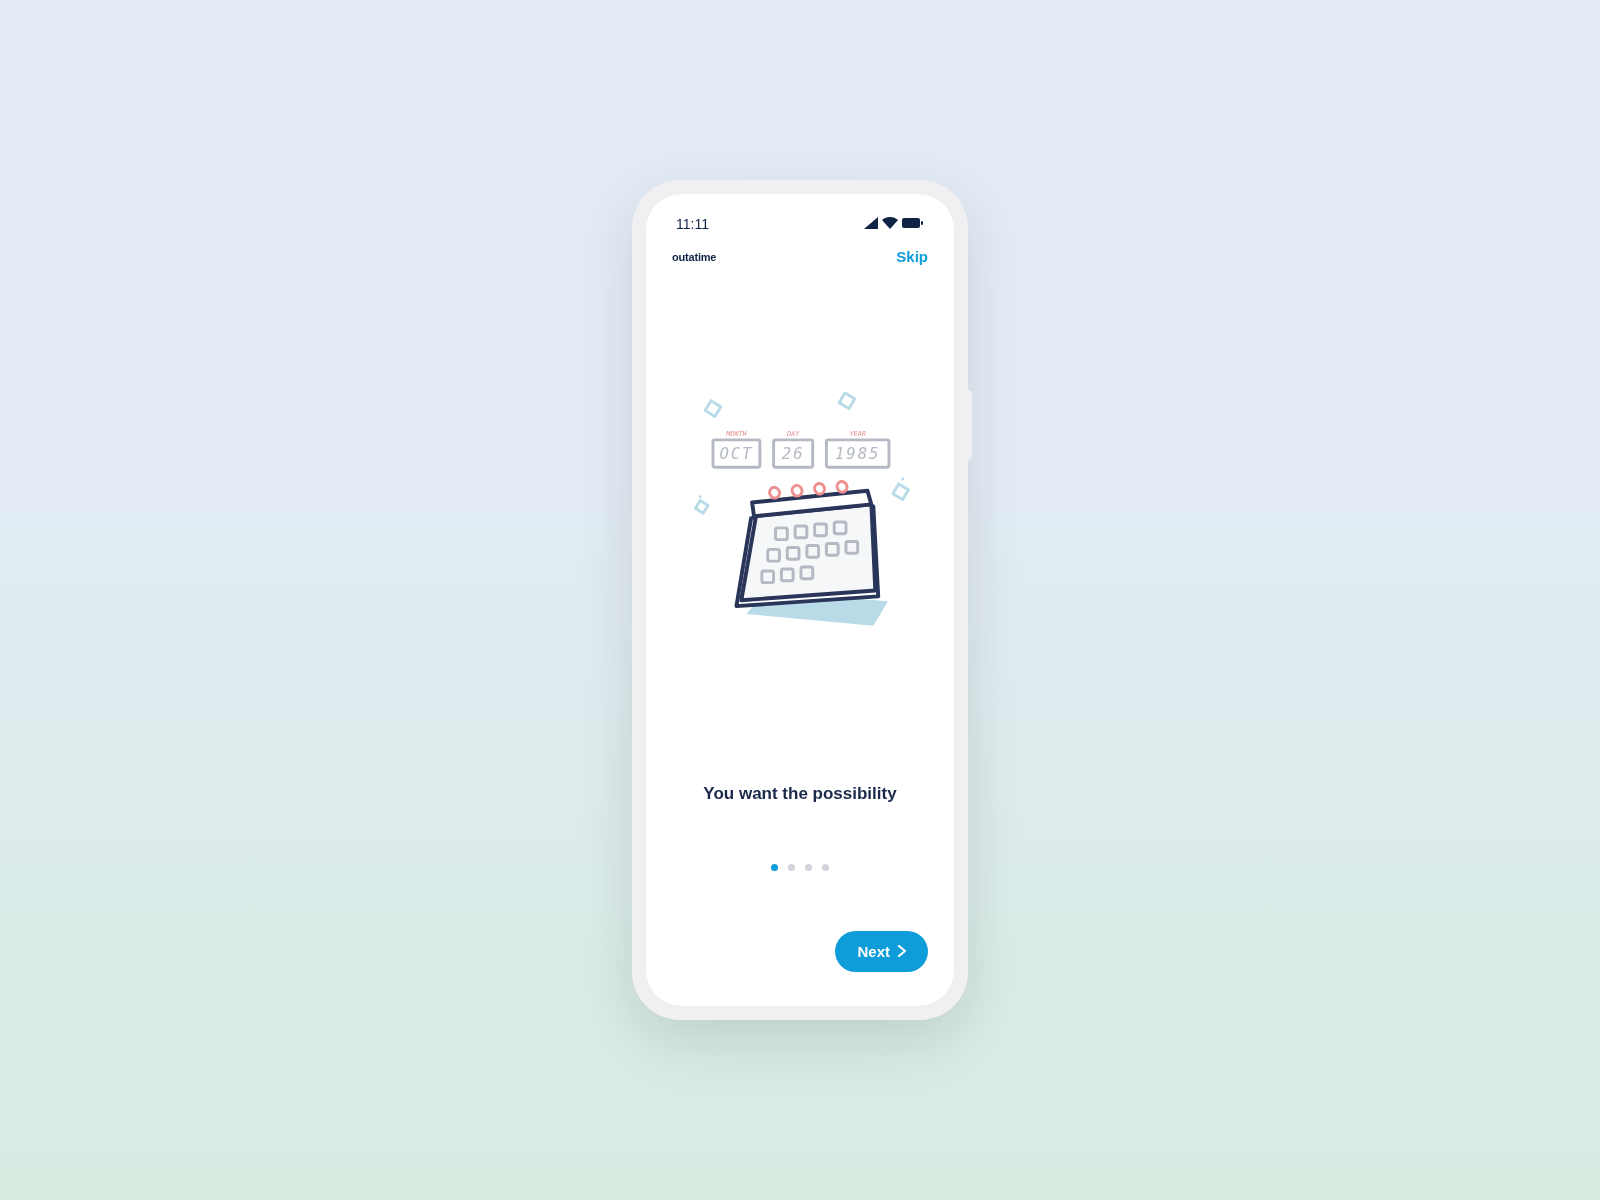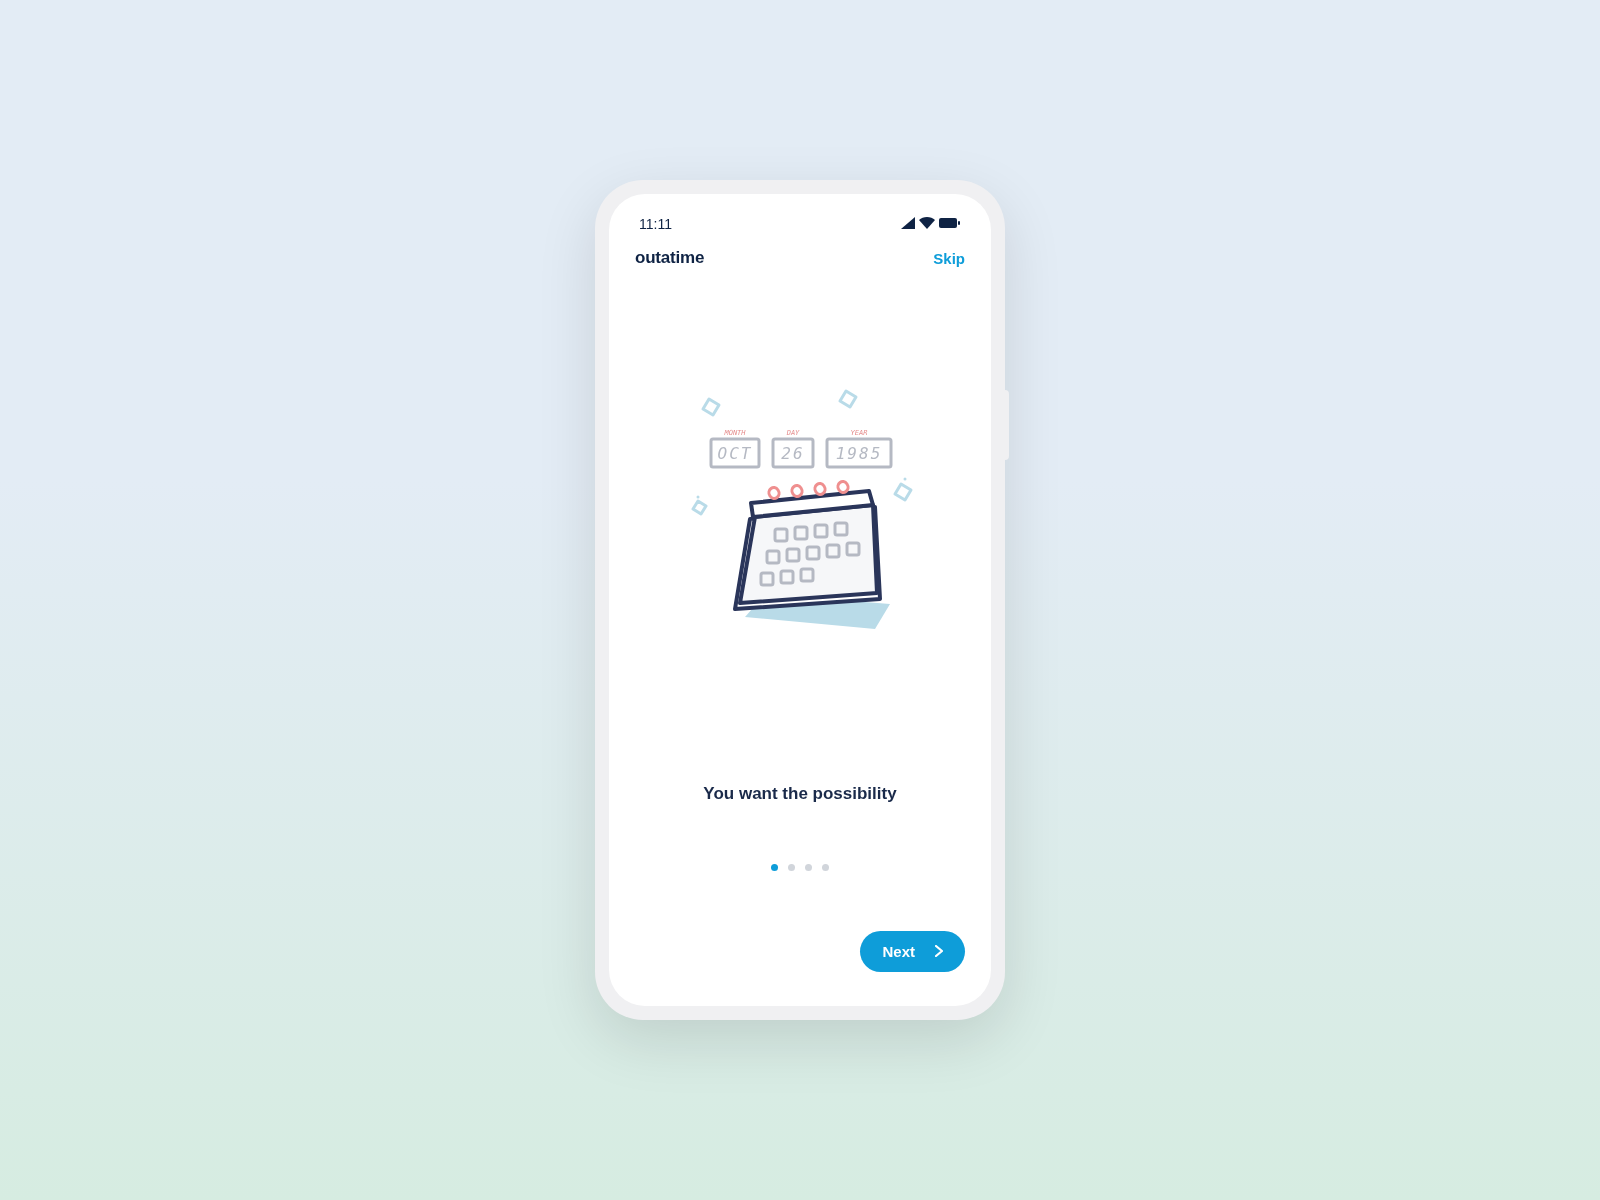--- a/index.html
+++ b/index.html
@@ -6,21 +6,21 @@
     body {
       width: 1600px;
       height: 1200px;
       background: linear-gradient(180deg, #e3ecf5 0%, #e3ecf5 40%, #d6ece1 100%);
       display: flex;
       align-items: center;
       justify-content: center;
       font-family: -apple-system, BlinkMacSystemFont, 'Segoe UI', Helvetica, Arial, sans-serif;
     }
     .phone-frame {
-      width: 410px;
+      width: 336px;
       height: 840px;
       background: #f0f0f2;
       border-radius: 48px;
       padding: 14px;
       box-shadow: 0 20px 60px rgba(0,0,0,0.12);
       position: relative;
     }
     .phone-frame::after {
       content: "";
       position: absolute;
@@ -51,21 +51,21 @@
       padding: 4px 8px 10px 8px;
     }
     .status-icons { display: flex; gap: 4px; align-items: center; }
     .app-header {
       display: flex;
       justify-content: space-between;
       align-items: center;
       padding: 6px 4px 0 4px;
     }
     .app-title {
-      font-size: 17px;
+      font-size: 11px;
       font-weight: 700;
       color: #0f2344;
       letter-spacing: -0.2px;
     }
     .skip-link {
       font-size: 15px;
       font-weight: 700;
       color: #0e9dd9;
       cursor: pointer;
       margin-left: 44px;
@@ -106,21 +106,21 @@
     .next-btn {
       background: #0e9dd9;
       color: #ffffff;
       border: none;
       border-radius: 24px;
       padding: 12px 22px;
       font-size: 15px;
       font-weight: 700;
       display: inline-flex;
       align-items: center;
-      gap: 20px;
+      gap: 8px;
       cursor: pointer;
     }
     .chev { display:inline-block; }
   </style>
 </head>
 <body>
 
 <div class="phone-frame">
   <div class="phone-screen">
 

